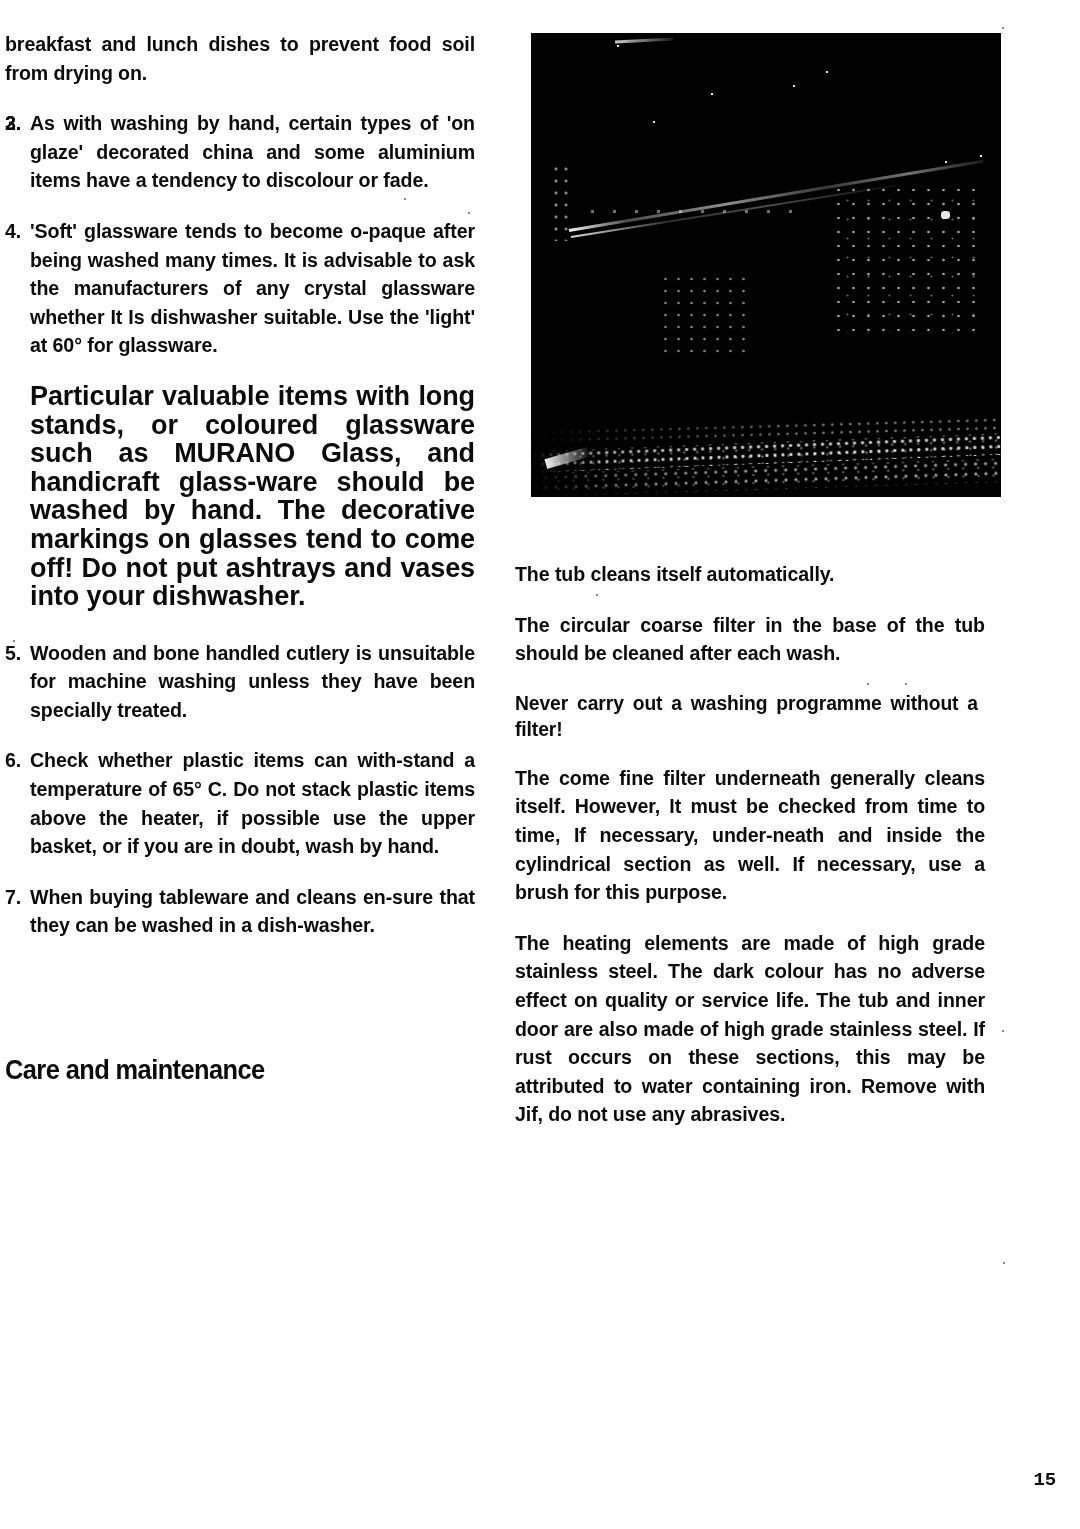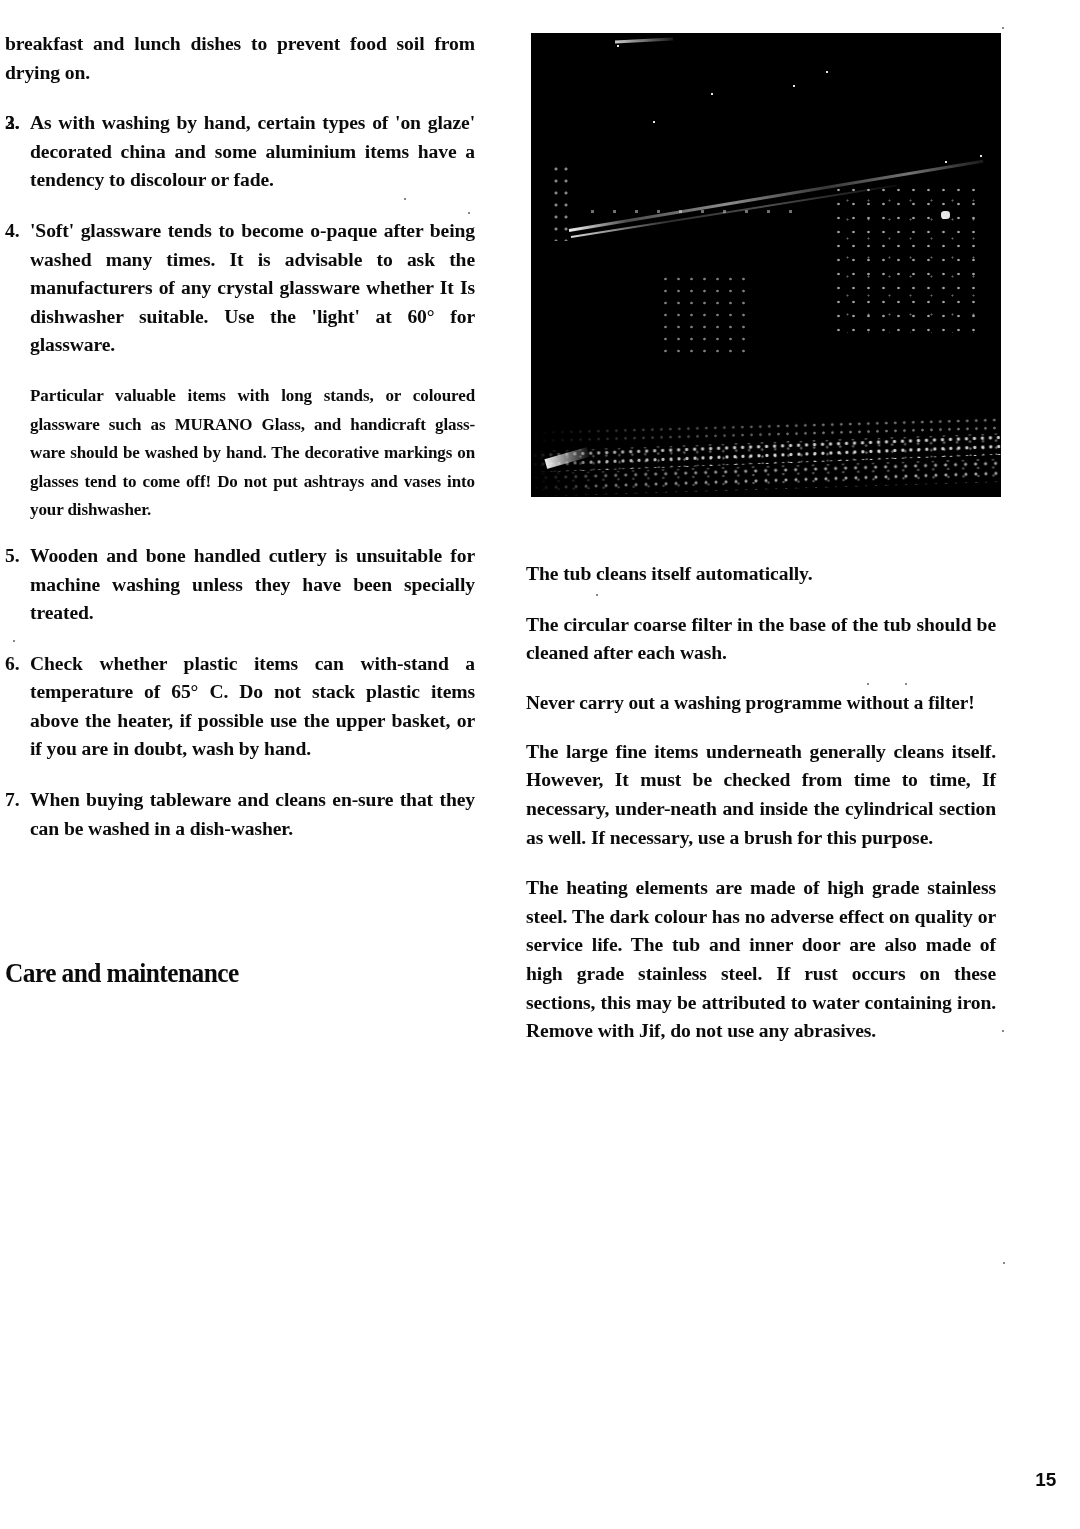--- a/index.html
+++ b/index.html
@@ -21,24 +21,23 @@
     inset: 0;
     width: 1080px;
     height: 1529px;
   }
 
   
   .col {
     position: absolute;
     top: 0;
     width: 470px;
-    font-family: Liberation Serif, serif;
   }
   .col-left  { left: 5px; }
-  .col-right { left: 526px; }
+  .col-right { left: 515px; }
 
   
   .para {
     font-size: 19.6px;
     line-height: 28.6px;
     font-weight: 700;
     letter-spacing: -0.1px;
     text-align: justify;
     text-justify: inter-word;
     margin: 0 0 22px 0;
@@ -62,27 +61,27 @@
   .item .num {
     position: absolute;
     left: 0;
     top: 0;
     font-weight: 700;
     text-align: left;
   }
   
   .item-cont {
     padding-left: 25px;
-    font-size: 17px;
+    font-size: 27px;
     line-height: 28.6px;
     font-weight: 700;
     letter-spacing: -0.1px;
     text-align: justify;
     text-justify: inter-word;
-    margin: 0 0 17px 0;
+    margin: 0 0 28px 0;
   }
 
   .heading {
     font-size: 27px;
     font-weight: 700;
     letter-spacing: -0.6px;
     line-height: 32px;
     margin: 0 0 26px 0;
     transform: scaleX(0.94);
     transform-origin: left center;
@@ -291,20 +290,21 @@
   }
 
   
   .pageno {
     position: absolute;
     right: 24px;
     bottom: 38px;
     font-size: 19px;
     font-weight: 700;
     letter-spacing: -0.2px;
+    font-family: Liberation Mono, monospace;
   }
 
   
   .speck {
     position: absolute;
     background: #2b2b2b;
     width: 2px;
     height: 2px;
     border-radius: 50%;
     opacity: 0.75;
@@ -380,21 +380,21 @@
 
   <div class="col col-right" style="top:560px;">
 
     <p class="para nojust">The tub cleans itself automatically.</p>
 
     <p class="para">The circular coarse filter in the base of the tub should be cleaned after each wash.</p>
 
 
     <p class="warn">Never carry out a washing programme without a filter!</p>
 
-    <p class="para">The large fine items underneath generally cleans itself. However, It must be checked from time to time, If necessary, under-neath and inside the cylindrical section as well. If necessary, use a brush for this purpose.</p>
+    <p class="para">The come fine filter underneath generally cleans itself. However, It must be checked from time to time, If necessary, under-neath and inside the cylindrical section as well. If necessary, use a brush for this purpose.</p>
 
 
     <p class="para last">The heating elements are made of high grade stainless steel. The dark colour has no adverse effect on quality or service life. The tub and inner door are also made of high grade stainless steel. If rust occurs on these sections, this may be attributed to water containing iron. Remove with Jif, do not use any abrasives.</p>
   </div>
 
   <div class="speck" style="left:404px; top:198px;"></div>
   <div class="speck" style="left:468px; top:212px;"></div>
   <div class="speck" style="left:13px;  top:640px;"></div>
   <div class="speck" style="left:596px; top:594px;"></div>
   <div class="speck" style="left:867px; top:683px;"></div>

